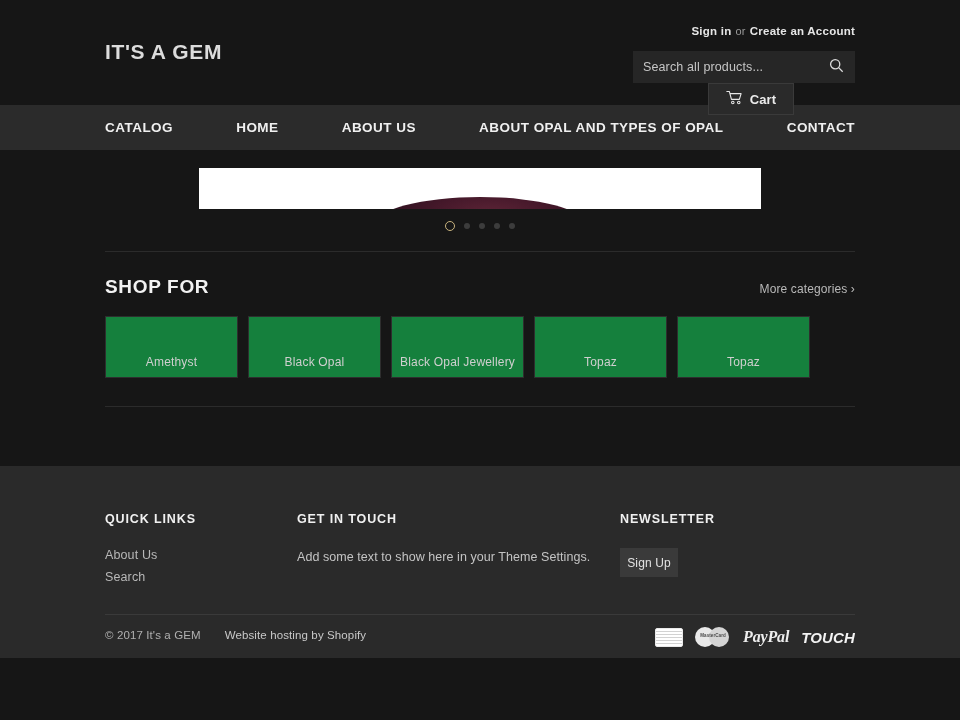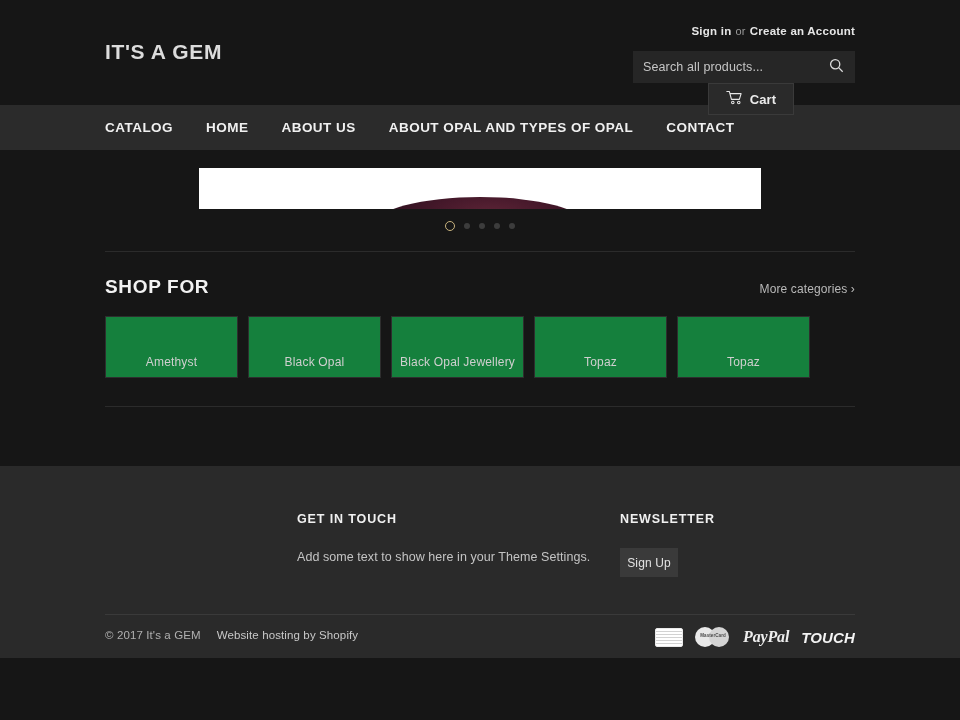--- a/index.html
+++ b/index.html
@@ -49,21 +49,21 @@
   .cart-btn {
     margin-left:14px; height:32px; min-width:86px;
     background:#2a2a2a; border:1px solid #3a3a3a;
     display:flex; align-items:center; justify-content:center; gap:7px;
     padding:0 14px; cursor:pointer;
   }
   .cart-btn .lbl { color:#ececec; font-size:13px; font-weight:bold; letter-spacing:.01em; }
 
   
   .nav { background:#2b2b2b; height:45px; }
-  .nav-inner { width:750px; margin:0 auto; height:45px; display:flex; align-items:center; }
+  .nav-inner { width:750px; margin:0 auto; height:45px; display:flex; align-items:center;justify-content:space-between; }
   .nav a {
     color:#f0f0f0; text-decoration:none; font-size:13.5px; font-weight:bold;
     letter-spacing:.035em; margin-right:33px; white-space:nowrap;
   }
   .nav a:last-child { margin-right:0; }
 
   
   .slideshow-sec { background:#161616; padding-top:18px; }
   .slide {
     width:562px; height:41px; margin:0 auto; background:#ffffff;
@@ -131,21 +131,21 @@
     width:58px; background:#3a3a3a; border:none; cursor:pointer;
     color:#e2e2e2; font-size:12px; font-family:"Liberation Sans", sans-serif;
     letter-spacing:.01em;
   }
 
   .footer-rule { position:absolute; left:0; top:148px; width:750px; height:1px; background:#3a3a3a; }
   .copy {
     position:absolute; left:0; top:163px;
     font-size:11.5px; color:#b0b0b0; letter-spacing:.01em; white-space:nowrap;
   }
-  .copy .host { margin-left:16px; color:#c8c8c8; }
+  .copy .host { margin-left:24px; color:#c8c8c8; }
   .copy a { color:#c8c8c8; text-decoration:none; }
 
   .pay { position:absolute; right:0; top:160px; display:flex; align-items:center; gap:12px; }
   .pay-amex {
     width:28px; height:19px; border-radius:2px;
     background: repeating-linear-gradient(180deg,#ffffff 0 2px,#d2d2d2 2px 3px);
     border:1px solid #eaeaea;
   }
   .pay-mc { width:36px; height:22px; position:relative; }
   .pay-mc .c {
@@ -258,20 +258,25 @@
         <span class="cat-label">Topaz</span>
       </div>
     </div>
   </div>
 
   <div class="rule2"></div>
 
   <div class="footer">
     <div class="footer-inner">
 
+      <div class="fcol c1">
+        <h4>QUICK LINKS</h4>
+        <a class="flink" href="#">About Us</a>
+        <a class="flink" href="#">Search</a>
+      </div>
 
       <div class="fcol c2">
         <h4>GET IN TOUCH</h4>
         <p class="ftext">Add some text to show here in your Theme Settings.</p>
       </div>
 
       <div class="fcol c3">
         <h4>NEWSLETTER</h4>
         <form class="news-form">
           <button class="signup-btn" type="submit">Sign Up</button>

